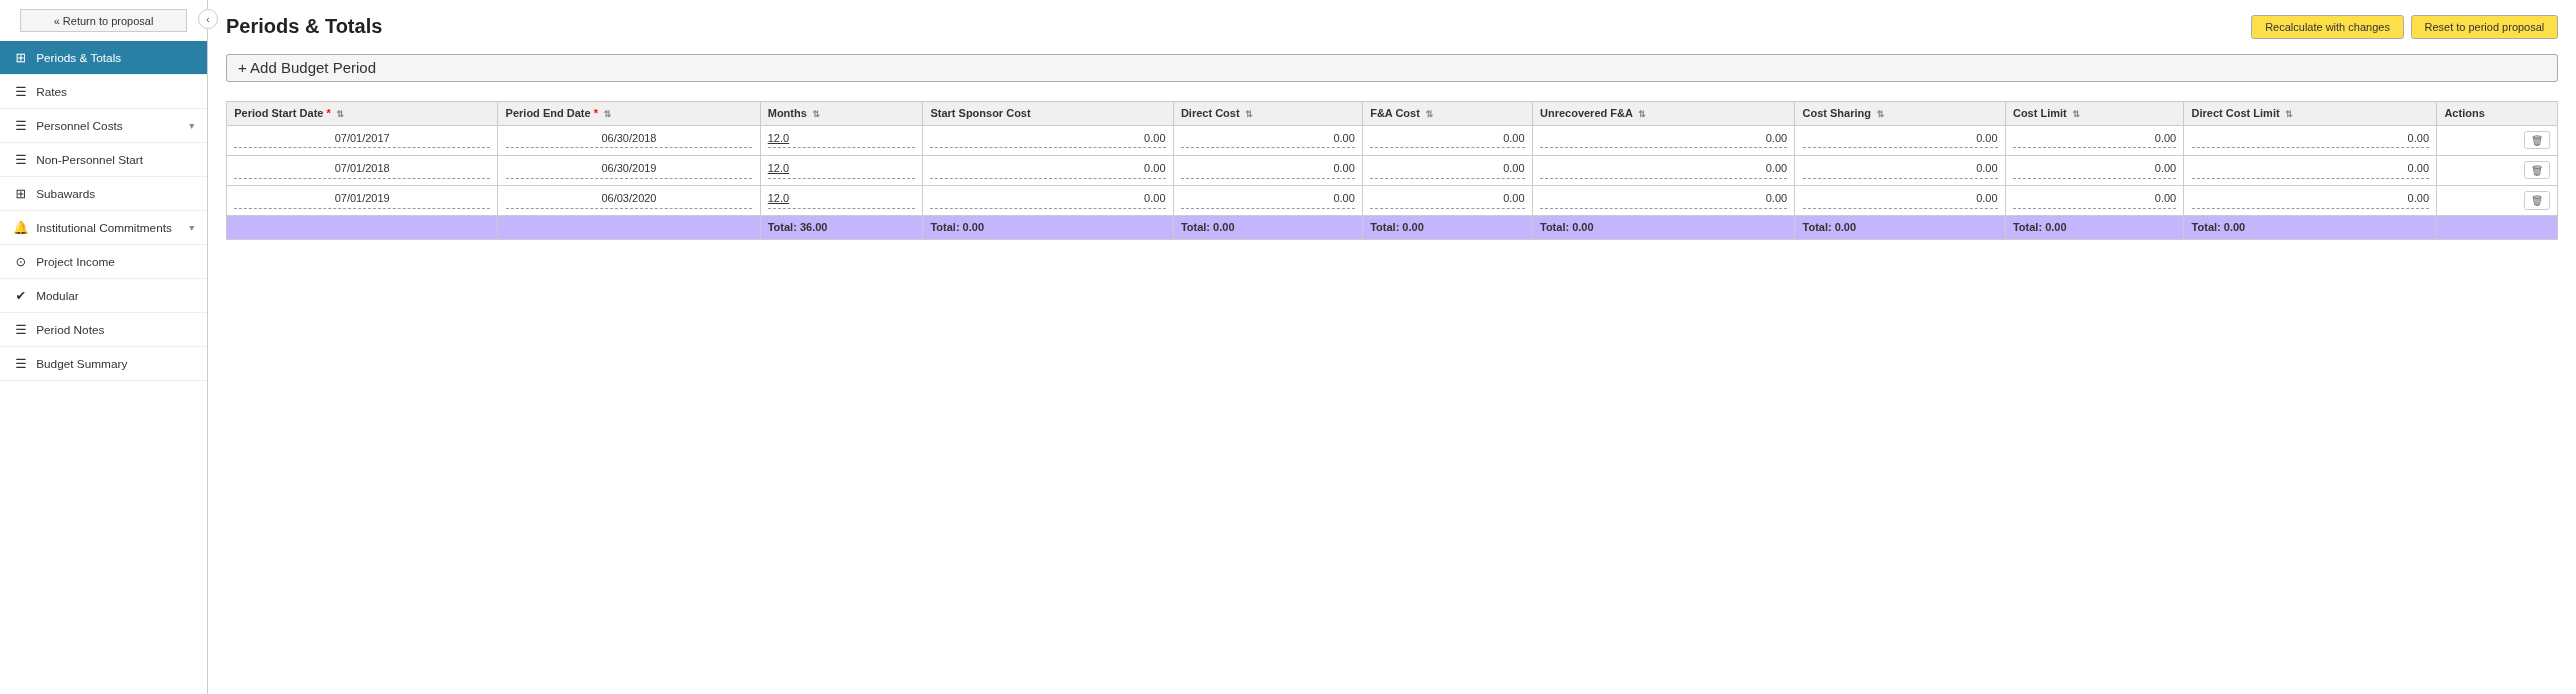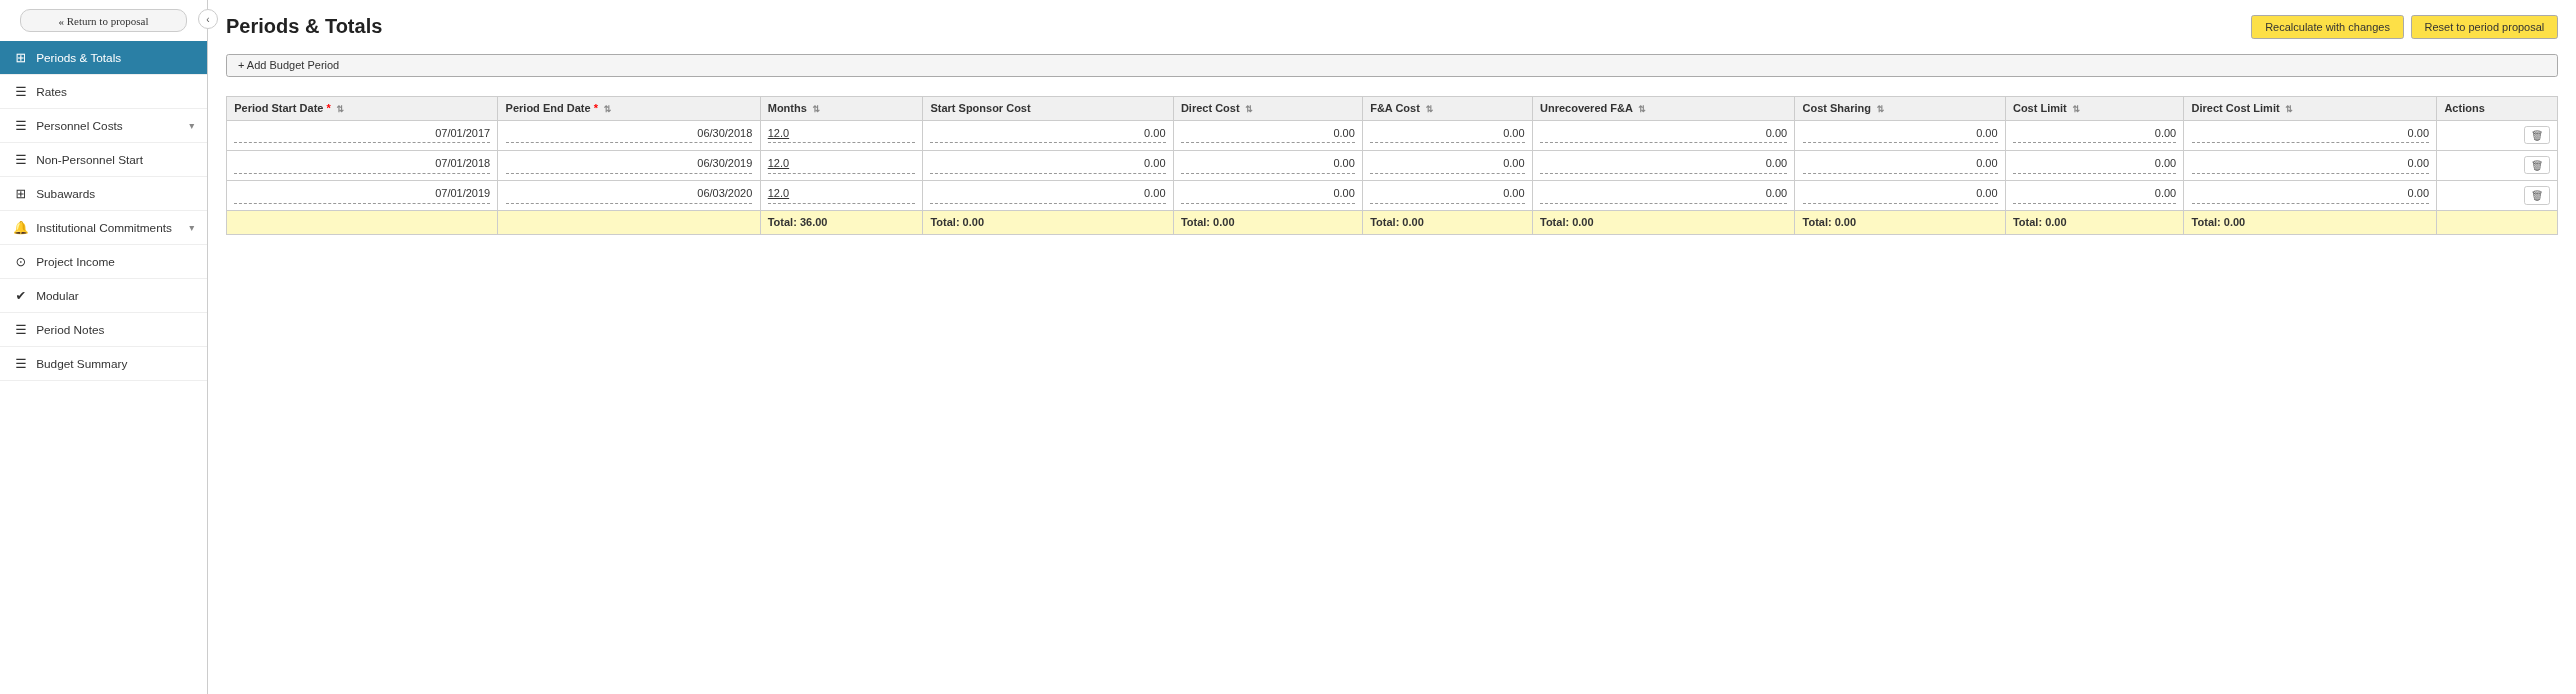--- a/index.html
+++ b/index.html
@@ -33,23 +33,22 @@
       z-index: 10;
     }
     .return-to-proposal {
       margin: 9px 20px;
       padding: 4.5px 9px;
       border: 0.9px solid #ccc;
       background: #f5f5f5;
       cursor: pointer;
       font-size: 11px;
       color: #333;
-      border-radius: 10px;
+      border-radius: 0;
       display: inline-block;
-      font-family: Liberation Serif, serif;
     }
     .sidebar-item {
       display: flex;
       align-items: center;
       padding: 9px 12.7px;
       cursor: pointer;
       color: #333;
       border-bottom: 0.9px solid #eee;
       gap: 7.2px;
     }
@@ -101,21 +100,21 @@
 
     
     .add-period-btn {
       display: inline-flex;
       align-items: center;
       gap: 3.6px;
       padding: 4.5px 11px;
       border: 0.9px solid #aaa;
       background: #f5f5f5;
       cursor: pointer;
-      font-size: 11px;
+      font-size: 15px;
       border-radius: 2.7px;
       color: #333;
       margin-bottom: 11px;
     }
 
     
     .budget-table {
       width: 100%;
       border-collapse: collapse;
       font-size: 11px;
@@ -139,39 +138,39 @@
     }
     .budget-table th .required { color: red; }
     .budget-table td {
       border: 0.9px solid #ccc;
       padding: 5.4px 7.2px;
       color: #333;
       text-align: right;
       vertical-align: middle;
     }
     .budget-table .date-cell {
-      text-align: right;
+      text-align: center;
       min-width: 90px;
     }
     .budget-table .date-value {
       color: #333;
       display: block;
     }
     .budget-table .dashed-line {
       display: block;
       border-bottom: 0.9px dashed #999;
       margin-top: 3.6px;
       height: 0.9px;
     }
     .budget-table .months-cell {
       text-align: left;
       text-decoration: underline;
     }
     .budget-table .total-row td {
-      background: #fef9c3;
+      background: #c4b5fd;
       font-weight: bold;
       border-top: 1.8px solid #aaa;
     }
     .delete-btn {
       background: #fff;
       border: 0.9px solid #ccc;
       cursor: pointer;
       padding: 2.7px 5.4px;
       border-radius: 2.7px;
       font-size: 10px;

